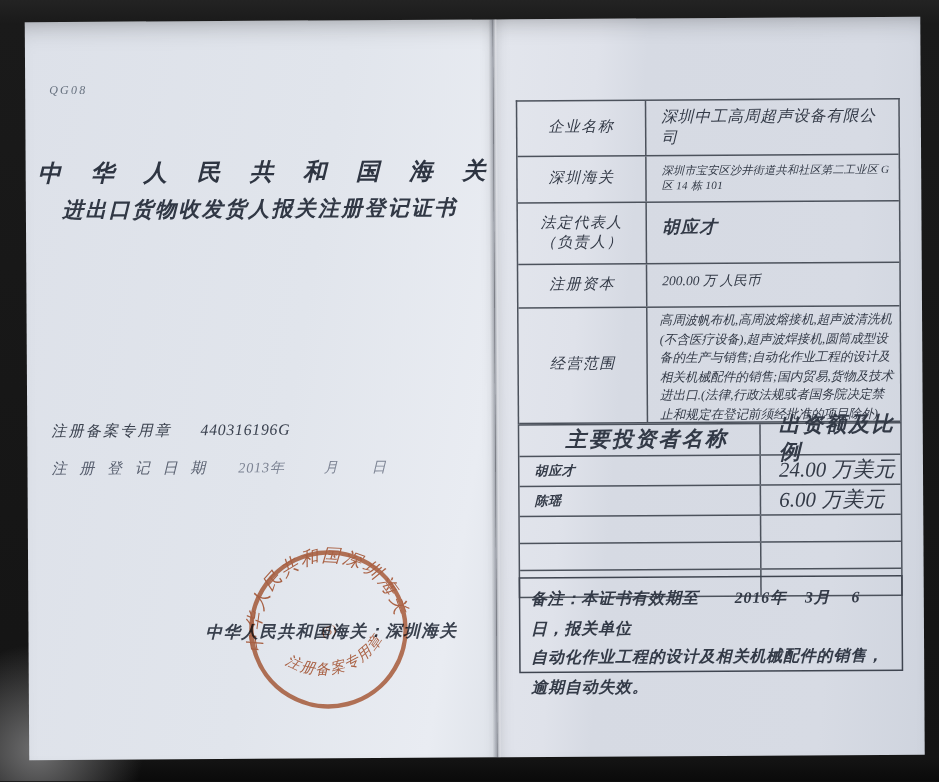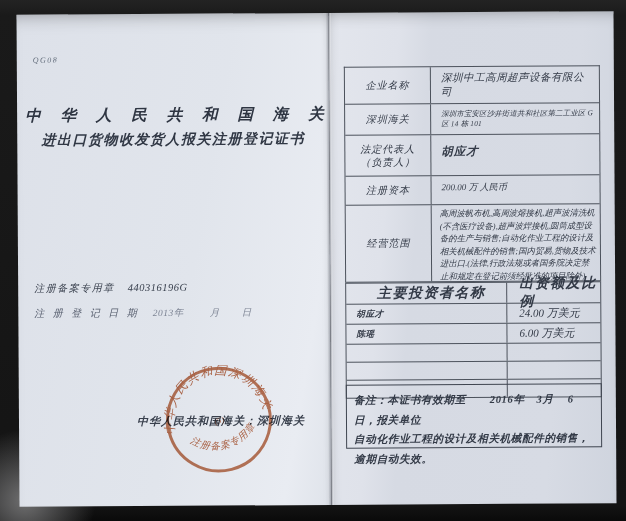--- a/index.html
+++ b/index.html
@@ -27,21 +27,21 @@
   .fold{position:absolute;left:309px;top:0;width:6px;height:100%;
     background:linear-gradient(90deg,rgba(0,0,0,0) 0%,rgba(40,45,60,.28) 50%,rgba(255,255,255,.25) 80%,rgba(0,0,0,0) 100%);}
   
   .form-code{position:absolute;left:16px;top:41px;font-size:8px;letter-spacing:1.5px;color:#66707e;}
   .cert-title{position:absolute;left:0;top:91px;width:100%;text-align:center;
     font-size:15.5px;font-weight:bold;letter-spacing:8px;color:#2e3542;white-space:nowrap;text-indent:8px;}
   .cert-subtitle{position:absolute;left:0;top:117px;width:100%;text-align:center;
     font-size:14px;font-weight:bold;letter-spacing:1.5px;color:#313845;white-space:nowrap;}
   .regline{position:absolute;left:16px;white-space:nowrap;color:#3c4350;}
   .regline .lab{font-size:10px;letter-spacing:1.5px;}
-  .regline .val{font-size:10.5px;margin-left:13px;letter-spacing:.5px;color:#39404e;}
+  .regline .val{font-size:10.5px;margin-left:19px;letter-spacing:.5px;color:#39404e;}
   .regline.date{color:#596070;}
   .regline.date .lab{letter-spacing:3px;}
   .regline.date .val{color:#7d8494;font-size:9.5px;}
   .regline.date .gap1{margin-left:26px;} .regline.date .gap2{margin-left:22px;}
   .issuer{position:absolute;left:118px;top:400px;font-size:11px;font-weight:bold;
     letter-spacing:1px;color:#39404d;white-space:nowrap;}
   .seal{position:absolute;left:144px;top:350px;width:112px;height:112px;
     transform:rotate(-14deg);opacity:.88;mix-blend-mode:multiply;}
   
   .tblwrap{position:absolute;left:15px;top:54px;width:256px;color:#333a47;}
@@ -56,21 +56,21 @@
   .r3{height:40px;} .r3 .tval{font-size:11.5px;letter-spacing:1px;font-weight:bold;align-items:flex-start;padding-top:9px;}
   .r4{height:28px;} .r4 .tval{font-size:9px;align-items:flex-start;padding-top:5px;}
   .r5{height:76px;} .r5 .tval{font-size:8.4px;line-height:1.5;align-items:flex-start;padding:3px 4px 0 8px;}
   
   .inv{border:1.4px solid #4c525c;border-top:1px solid #4c525c;}
   .irow{display:flex;border-bottom:1px solid #4c525c;}
   .irow:last-child{border-bottom:none;}
   .ihead{height:20px;font-weight:bold;}
   .ihead .iname,.ihead .iamt{justify-content:center;font-size:14px;letter-spacing:1.5px;}
   .iname{width:150px;flex:0 0 150px;border-right:1px solid #4c525c;display:flex;align-items:center;padding-left:10px;font-size:8.6px;font-weight:bold;letter-spacing:.5px;}
-  .iamt{flex:1;display:flex;align-items:center;padding-left:12px;font-size:11px;}
+  .iamt{flex:1;display:flex;align-items:center;padding-left:12px;font-size:14px;}
   .idata{height:19px;}
   .iempty{height:17px;}
   
   .remark{position:absolute;left:15px;top:372px;width:256px;height:64px;
     border:1.6px solid #3f4550;padding:5px 7px 0 7px;box-sizing:border-box;
     font-size:10.6px;font-weight:bold;color:#333a47;line-height:1.85;letter-spacing:.6px;}
   .remark .g1{margin-left:24px;} .remark .g2{margin-left:12px;} .remark .g3{margin-left:14px;}
   .sealtxt{font-family:"Liberation Serif",serif;}
 </style>
 </head>

